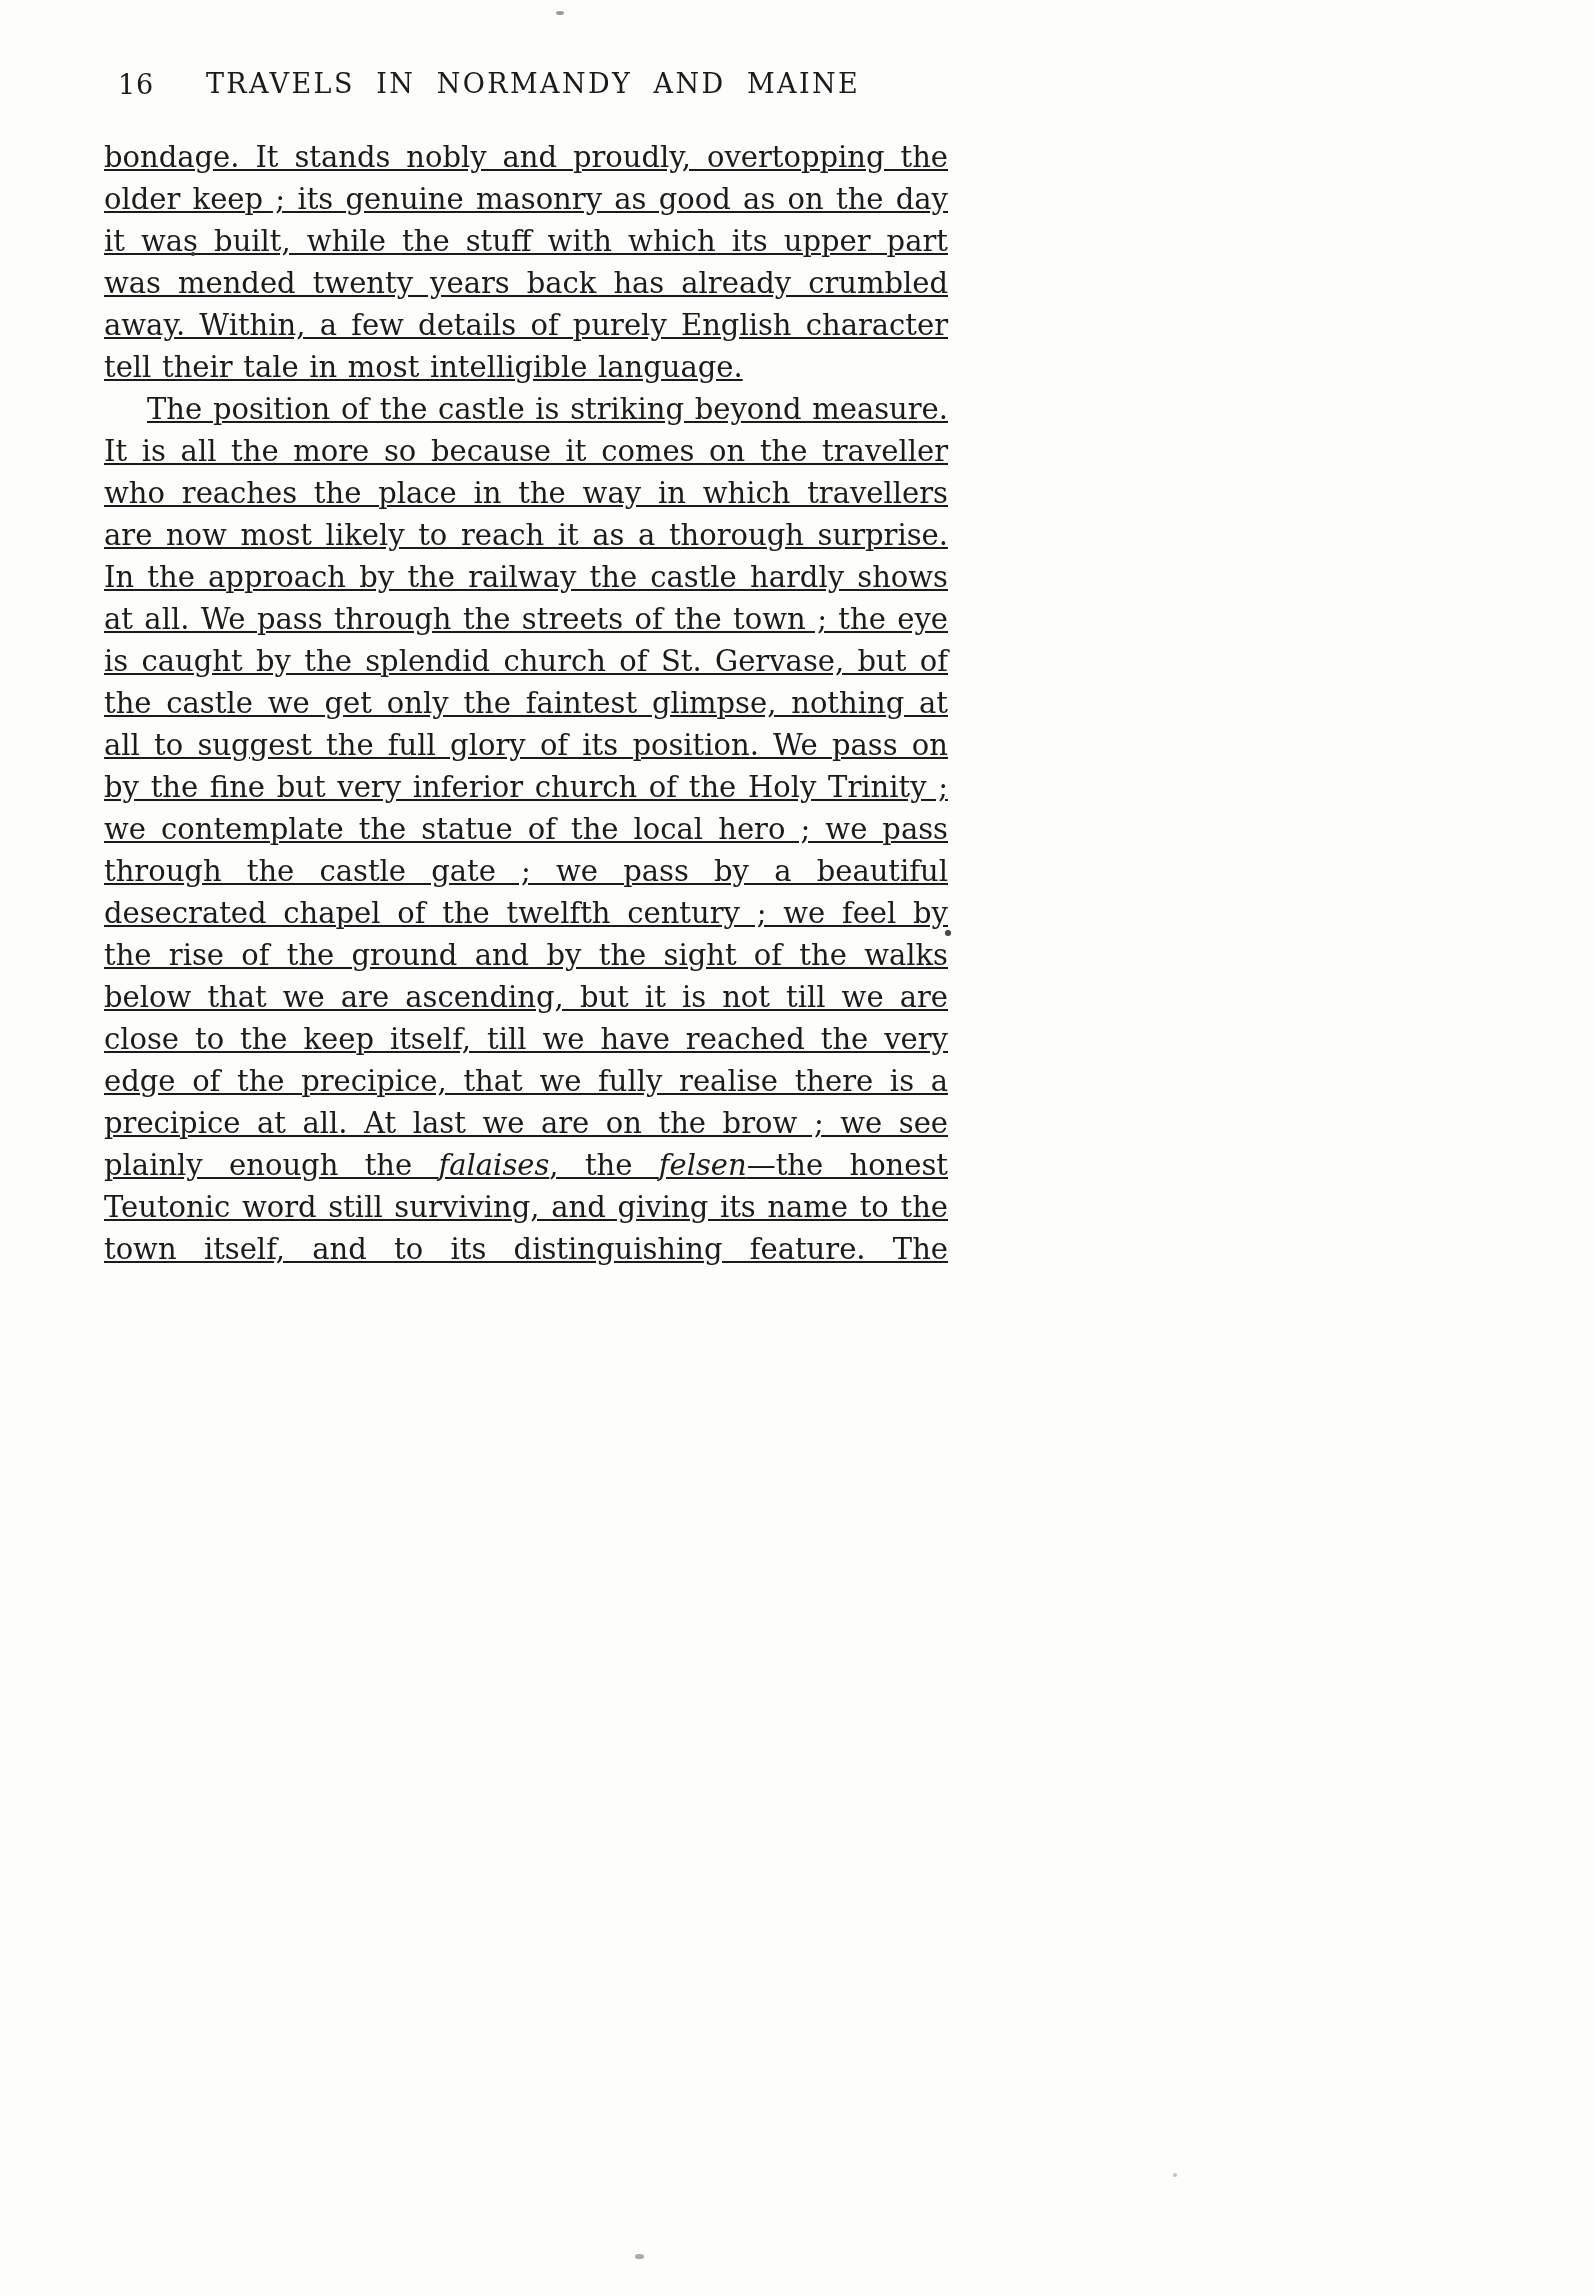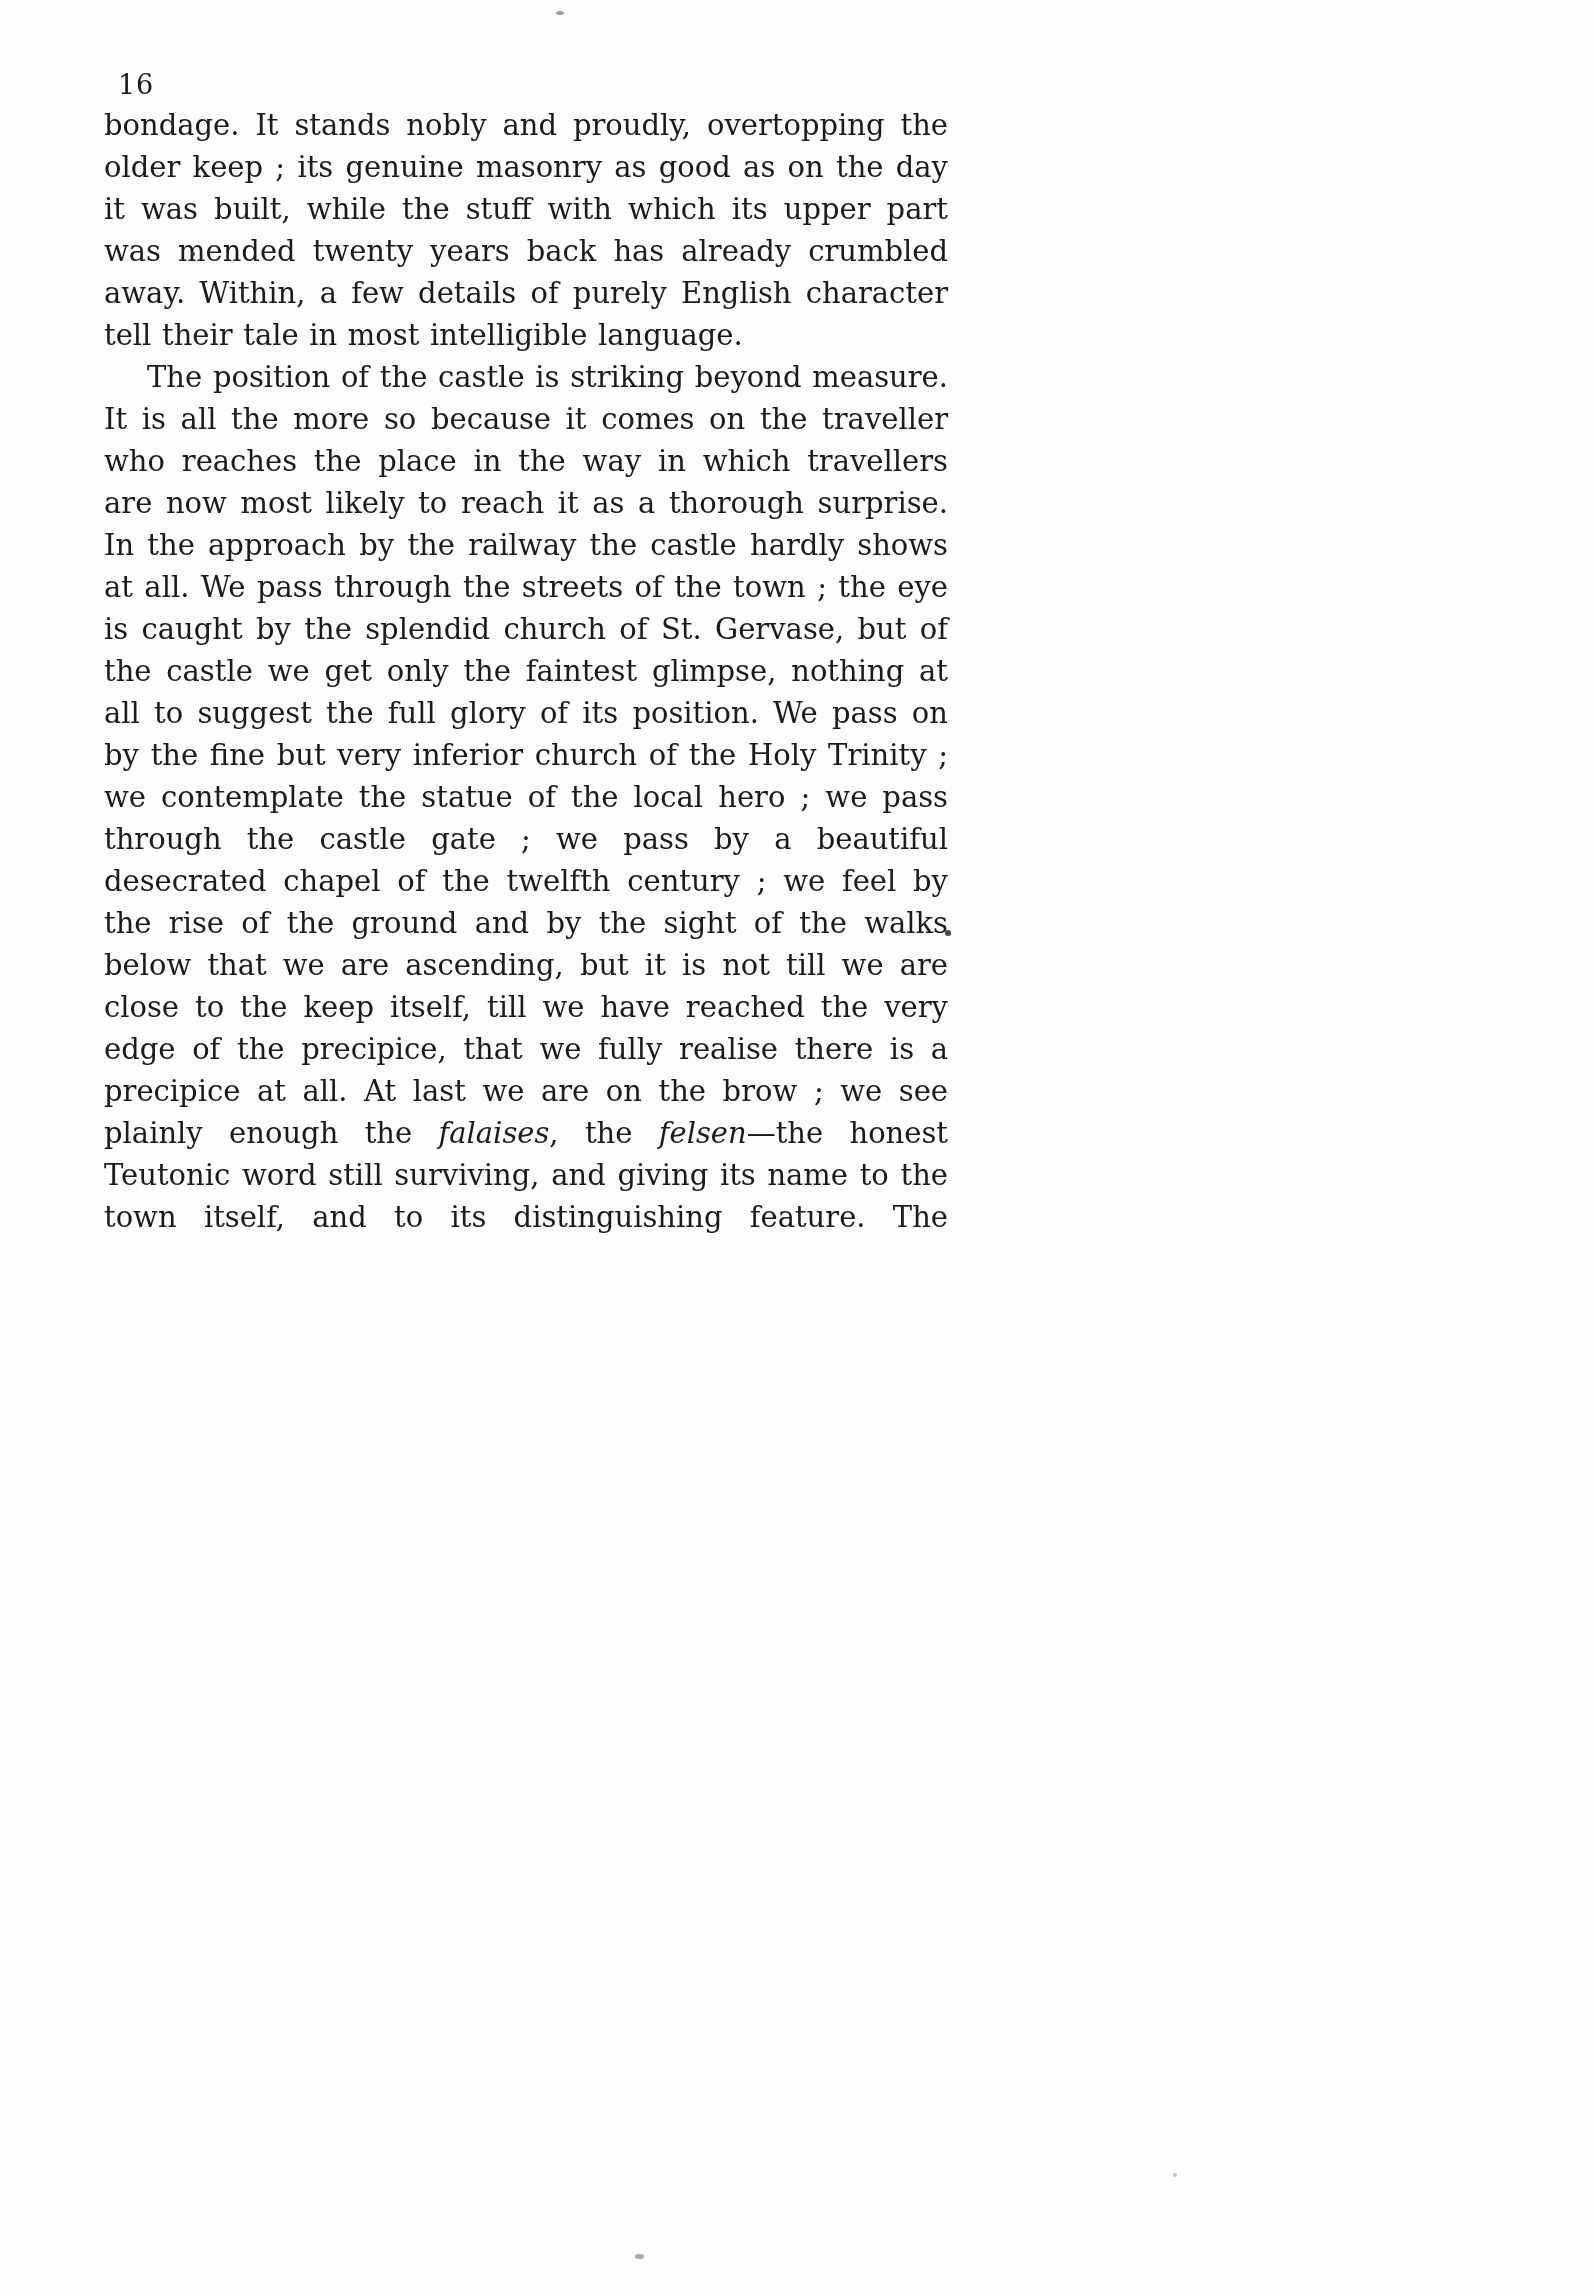--- a/index.html
+++ b/index.html
@@ -35,20 +35,21 @@
     top: 0.9px;
     letter-spacing: 0.9px;
     word-spacing: normal;
   }
   .body-text p {
     margin: 0;
     font-size: 29px;
     line-height: 42px;
     text-align: justify;
     word-spacing: 1.4px;
+    text-decoration: underline;
   }
   .body-text p.indent { text-indent: 43px; }
   .body-text p.justify-last { text-align-last: justify; }
   em { font-style: italic; margin-top: 44px; }
   .speck {
     position: absolute;
     border-radius: 50%;
   }
   .speck-top    { left: 556px;  top: 11.3px;   width: 7.5px;  height: 3.8px;  background: #9a9a9a; }
   .speck-day    { left: 191px;  top: 252px;  width: 3.8px;  height: 3.8px;  background: #3a3a3a; }
@@ -56,20 +57,21 @@
   .speck-bottom { left: 635px;  top: 2254px; width: 8.5px;  height: 4.7px;  background: #ababab; }
   .speck-bottom2{ left: 1173px; top: 2173px; width: 3.8px;  height: 3.8px;  background: #c2c2c2; }
 </style>
 </head>
 <body>
 
 <div class="text-block">
 
   <div class="running-head">
     <span class="page-number">16</span>
+    <span>TRAVELS IN NORMANDY AND MAINE</span>
   </div>
 
   <div class="body-text">
       <p><span>bondage. It stands nobly and proudly, overtopping the older keep ; its genuine masonry as good as on the day it was built, while the stuff with which its upper part was mended twenty years back has already crumbled away. Within, a few details of purely English character tell their tale in most intelligible language.</span></p>
       <p class="indent justify-last"><span>The position of the castle is striking beyond measure. It is all the more so because it comes on the traveller who reaches the place in the way in which travellers are now most likely to reach it as a thorough surprise. In the approach by the railway the castle hardly shows at all. We pass through the streets of the town ; the eye is caught by the splendid church of St. Gervase, but of the castle we get only the faintest glimpse, nothing at all to suggest the full glory of its position. We pass on by the fine but very inferior church of the Holy Trinity ; we contemplate the statue of the local hero ; we pass through the castle gate ; we pass by a beautiful desecrated chapel of the twelfth century ; we feel by the rise of the ground and by the sight of the walks below that we are ascending, but it is not till we are close to the keep itself, till we have reached the very edge of the precipice, that we fully realise there is a precipice at all. At last we are on the brow ; we see plainly enough the </span><em>falaises</em><span>, the </span><em>felsen</em><span>—the honest Teutonic word still surviving, and giving its name to the town itself, and to its distinguishing feature. The</span></p>
     </div>
 
 </div>
 
 <div class="speck speck-top"></div>

